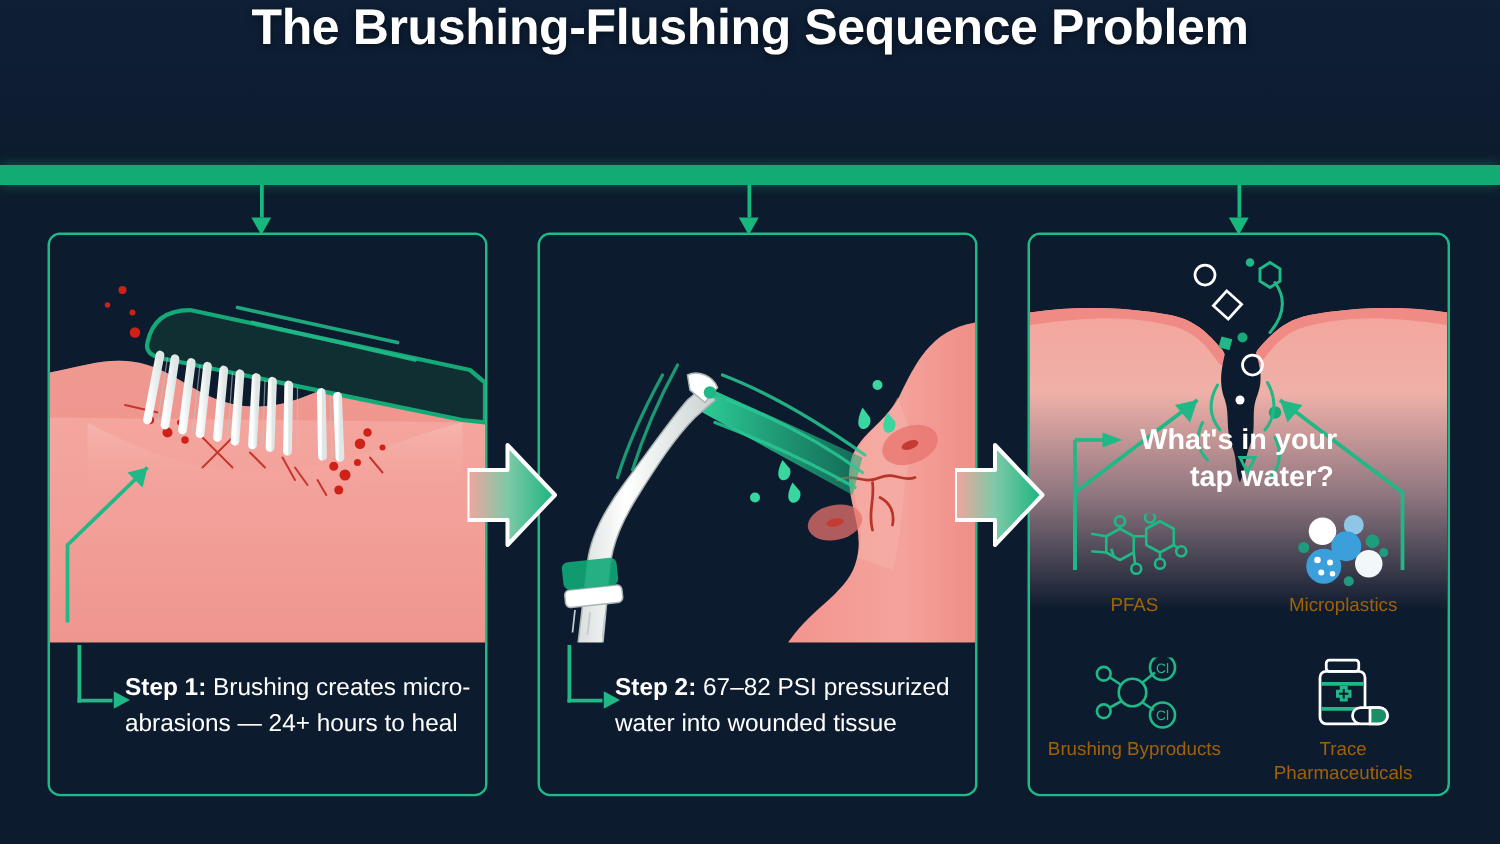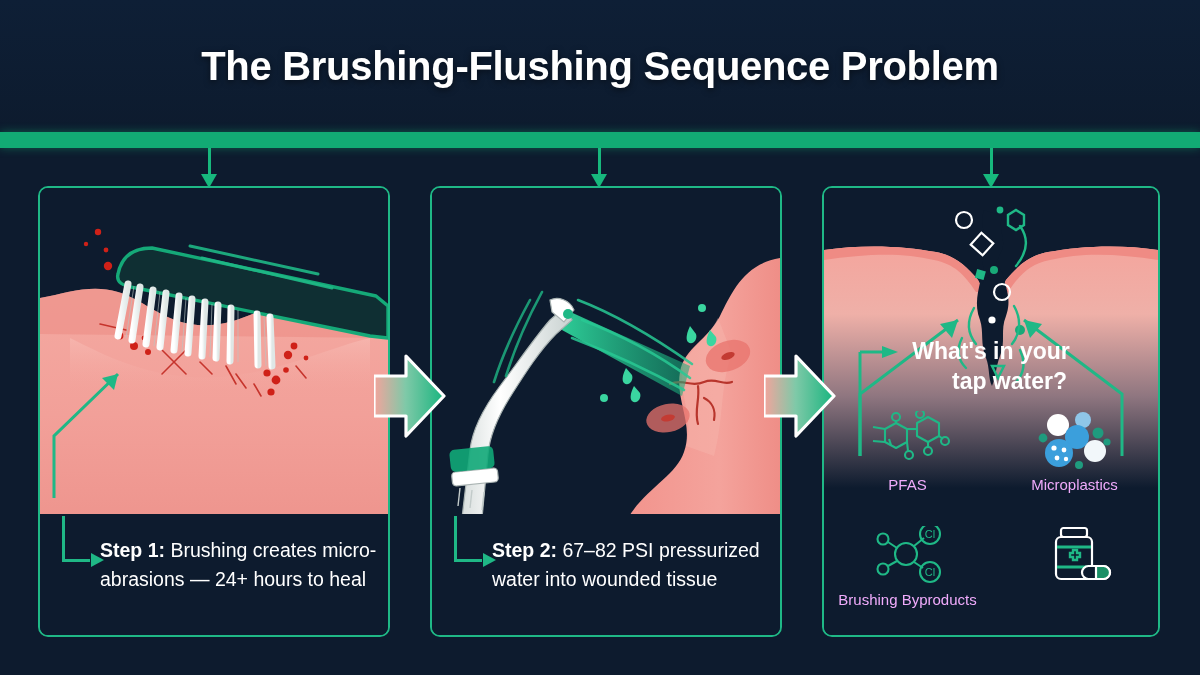--- a/index.html
+++ b/index.html
@@ -7,21 +7,21 @@
   body {
     background:#0d1b2e;
     font-family:"Liberation Sans", sans-serif;
     position:relative;
   }
   .stage { position:absolute; inset:0; width:1200px; height:675px; }
 
   
   .title-bar {
     position:absolute; left:0; top:0; width:1200px; height:132px;
-    display:flex; align-items:center; justify-content:center;
+    display:flex; justify-content:center;
     background:linear-gradient(180deg,#0e1f36 0%,#0d1b2e 100%);
   }
   .title {
     font-size:40px; font-weight:bold; color:#ffffff; letter-spacing:-0.3px;
     text-shadow:0 2px 6px rgba(0,0,0,.5);
   }
   .green-rule {
     position:absolute; left:0; top:132px; width:1200px; height:16px;
     background:#12ab74;
     box-shadow:0 0 10px rgba(18,171,116,.45);
@@ -86,21 +86,21 @@
     position:absolute; left:0; top:215px; width:100%; height:230px;
     display:grid; grid-template-columns:1fr 1fr; grid-template-rows:1fr 1fr;
     z-index:6;
   }
   .contam {
     display:flex; flex-direction:column; align-items:center; justify-content:flex-start;
     padding-top:6px;
   }
   .contam .ic { height:62px; display:flex; align-items:center; }
   .contam .lbl {
-    color:#f0abfc; font-size:15px; line-height:19px; text-align:center;
+    color:#a16207; font-size:15px; line-height:19px; text-align:center;
     margin-top:4px; max-width:150px;
   }
 </style>
 </head>
 <body>
 
 <div class="stage">
 
   <div class="title-bar">
     <div class="title">The Brushing-Flushing Sequence Problem</div>
@@ -450,20 +450,21 @@
               <line x1="22" y1="41" x2="56" y2="41" stroke="#1fb886" stroke-width="3"></line>
               <g stroke="#1fb886" stroke-width="2.4" fill="none">
                 <path d="M35 27 h3 v-3 h4 v3 h3 v4 h-3 v3 h-4 v-3 h-3 z"></path>
               </g>
               <g>
                 <rect x="47" y="40" width="28" height="13" rx="6.5" fill="#0d1b2e" stroke="#ffffff" stroke-width="2.2"></rect>
                 <path d="M61 40 h7.5 a6.5 6.5 0 0 1 0 13 H61 z" fill="#1a8f66" stroke="#ffffff" stroke-width="2.2"></path>
               </g>
             </svg>
           </div>
+          <div class="lbl">Trace Pharmaceuticals</div>
         </div>
       </div>
     </div>
   </div>
 
   <div class="conn c1">
     <svg width="72" height="92" viewBox="0 0 72 92">
       <defs>
         <linearGradient id="connG1" x1="0" y1="0" x2="1" y2="0">
           <stop offset="0%" stop-color="#f3a49c"></stop>

